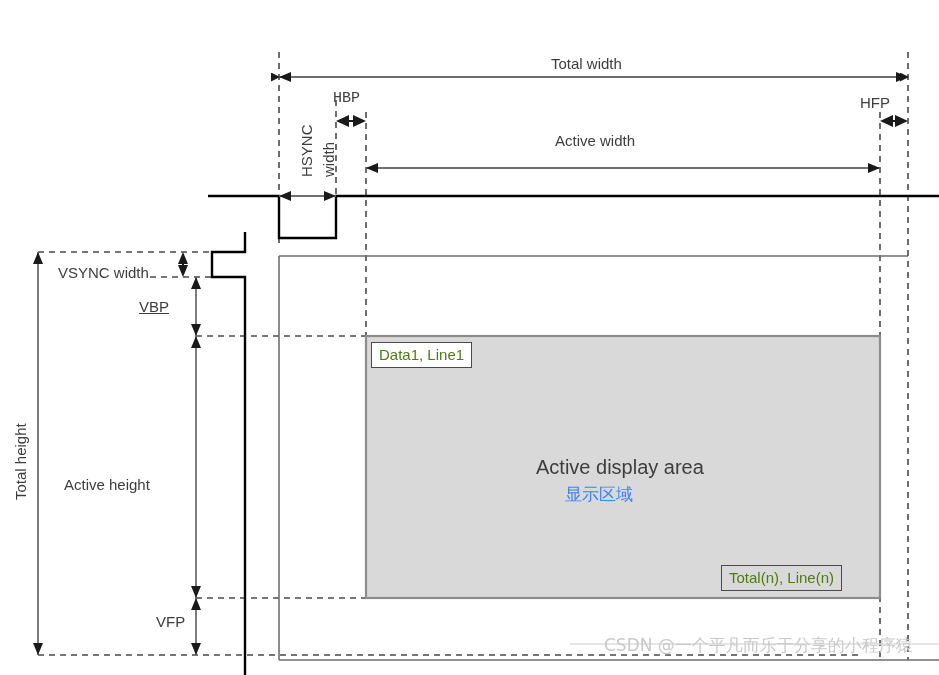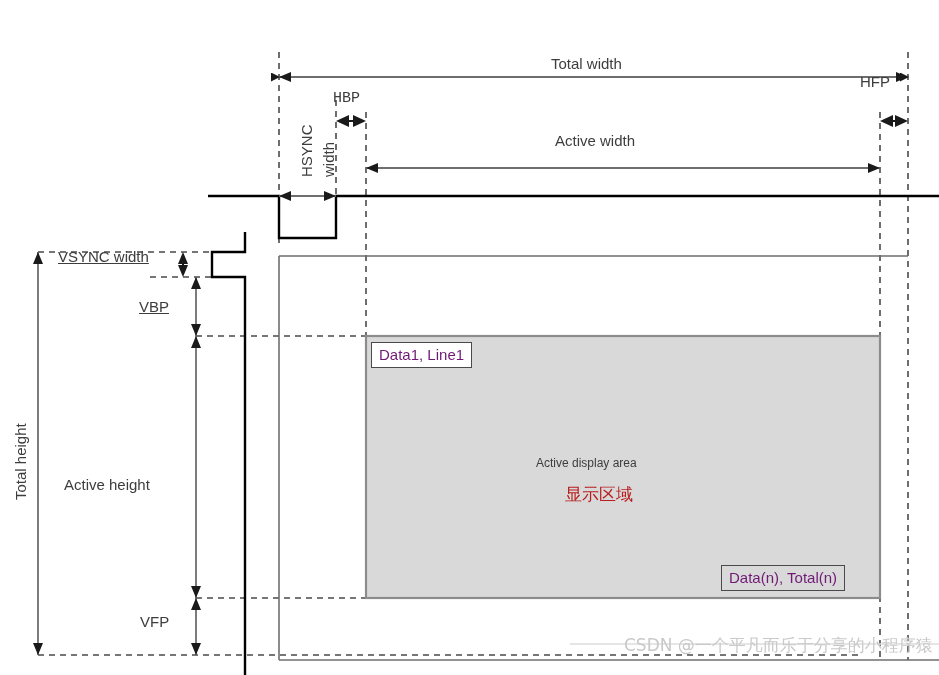--- a/index.html
+++ b/index.html
@@ -3,25 +3,25 @@
 <meta charset="utf-8">
 <style>
   html,body{margin:0;padding:0;background:#ffffff;}
   body{width:939px;height:675px;overflow:hidden;
        font-family:"Liberation Sans","DejaVu Sans",sans-serif;}
   #stage{position:relative;width:939px;height:675px;background:#fff;}
   svg#diagram{position:absolute;left:0;top:0;width:939px;height:675px;}
   .lbl{position:absolute;font-size:15px;color:#3d3d3d;white-space:nowrap;
        font-family:"Liberation Sans","DejaVu Sans",sans-serif;}
   .lbl-rot{transform-origin:left top;}
-  .boxlbl{position:absolute;font-size:15px;color:#701a75;white-space:nowrap;
+  .boxlbl{position:absolute;font-size:15px;color:#4d7c0f;white-space:nowrap;
           background:#ffffff;border:1.5px solid #4a4a4a;padding:3px 7px 4px 7px;}
   .boxlbl.gray{background:#d9d9d9;}
-  .center-en{position:absolute;font-size:12px;color:#3d3d3d;white-space:nowrap;}
-  .center-cn{position:absolute;font-size:17px;color:#b91c1c;white-space:nowrap;
+  .center-en{position:absolute;font-size:20px;color:#3d3d3d;white-space:nowrap;}
+  .center-cn{position:absolute;font-size:17px;color:#3b82f6;white-space:nowrap;
              font-family:"DejaVu Sans","Liberation Sans",sans-serif;}
   .wm{position:absolute;font-size:17px;color:#c9c9c9;white-space:nowrap;
       font-family:"DejaVu Sans","Liberation Sans",sans-serif;}
 </style>
 </head>
 <body>
 
 <div id="stage">
 
   <svg id="diagram" viewBox="0 0 939 675">
@@ -148,39 +148,39 @@
 
     <line x1="570" y1="644" x2="939" y2="644" stroke="#dcdcdc" stroke-width="1.4"></line>
   </svg>
 
   <div class="lbl" style="left:551px;top:55px;">Total width</div>
 
   <div class="lbl" style="left:555px;top:132px;">Active width</div>
 
   <div class="lbl" style="left:333px;top:90px;font-family:Liberation Mono, monospace;">HBP</div>
 
-  <div class="lbl" style="left:860px;top:73px;text-align:center;">HFP</div>
+  <div class="lbl" style="left:860px;top:94px;text-align:center;">HFP</div>
 
   <div class="lbl lbl-rot" style="left:298px;top:177px;transform:rotate(-90deg);">HSYNC</div>
 
   <div class="lbl lbl-rot" style="left:320px;top:177px;transform:rotate(-90deg);">width</div>
 
-  <div class="lbl" style="left:58px;top:248px;text-decoration:underline;">VSYNC width</div>
+  <div class="lbl" style="left:58px;top:264px;">VSYNC width</div>
 
   <div class="lbl" style="left:139px;top:298px;text-decoration:underline;">VBP</div>
 
-  <div class="lbl" style="left:140px;top:613px;">VFP</div>
+  <div class="lbl" style="left:156px;top:613px;">VFP</div>
 
   <div class="lbl lbl-rot" style="left:12px;top:500px;transform:rotate(-90deg);">Total height</div>
 
   <div class="lbl" style="left:64px;top:476px;">Active height</div>
 
   <div class="boxlbl" style="left:371px;top:342px;">Data1, Line1</div>
 
-  <div class="boxlbl gray" style="left:721px;top:565px;">Data(n), Total(n)</div>
+  <div class="boxlbl gray" style="left:721px;top:565px;">Total(n), Line(n)</div>
 
   <div class="center-en" style="left:536px;top:456px;">Active display area</div>
 
   <div class="center-cn" style="left:565px;top:483px;">显示区域</div>
 
-  <div class="wm" style="left:624px;top:634px;">CSDN @一个平凡而乐于分享的小程序猿</div>
+  <div class="wm" style="left:604px;top:634px;">CSDN @一个平凡而乐于分享的小程序猿</div>
 
 </div>
 
 </body></html>

